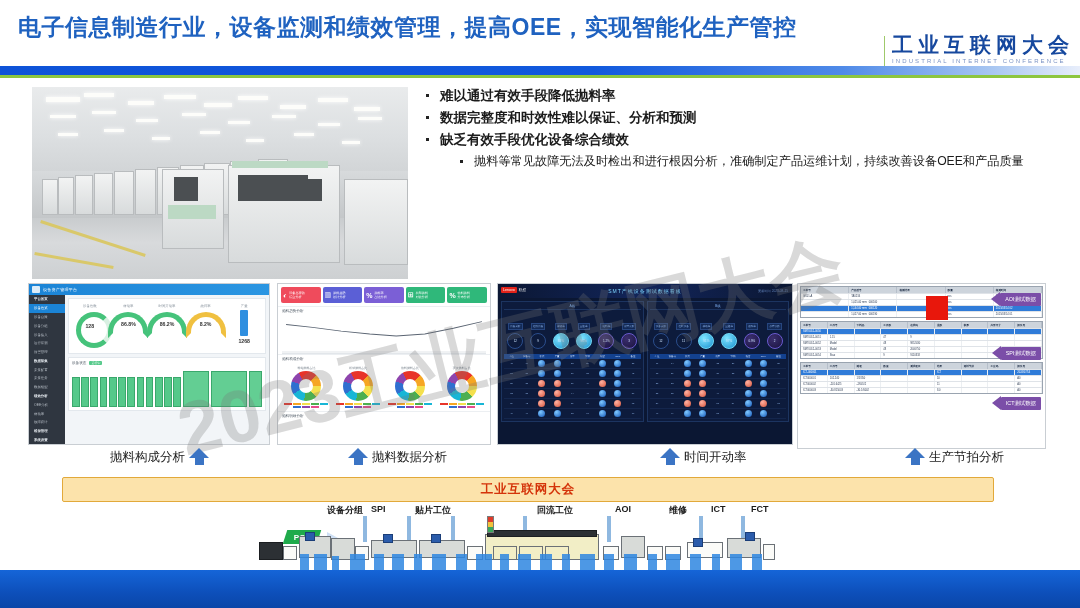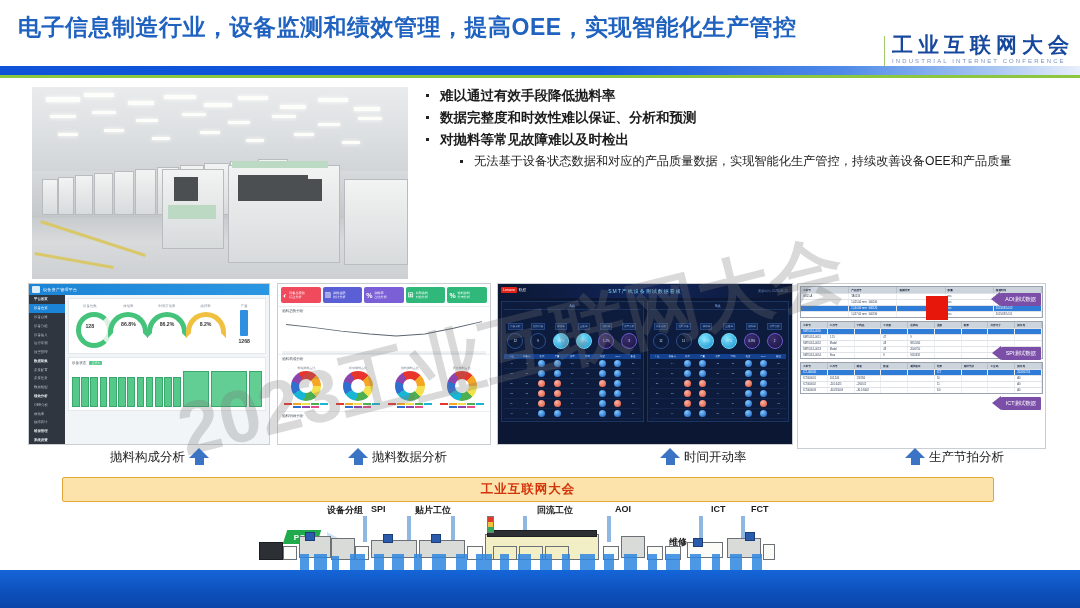--- a/index.html
+++ b/index.html
@@ -245,22 +245,22 @@
       <div class="mach-green" style="left:200px;top:74px;width:96px;height:7px;"></div>
       <div class="mach" style="left:312px;top:92px;width:62px;height:84px;"></div>
       <div class="yellowline" style="left:6px;top:150px;width:110px;height:3px;transform:rotate(18deg);"></div>
       <div class="yellowline" style="left:2px;top:172px;width:80px;height:3px;transform:rotate(10deg);"></div>
     </div>
 </div>
 
 <div class="bullets">
   <p class="b1">难以通过有效手段降低抛料率</p>
   <p class="b1">数据完整度和时效性难以保证、分析和预测</p>
-  <p class="b1">对抛料等常见故障难以及时检出</p>
-  <p class="b2">无法基于设备状态数据和对应的产品质量数据，实现智能化生产管控，持续改善设备OEE和产品质量</p>
+  <p class="b1">缺乏有效手段优化设备综合绩效</p>
+  <p class="b2">抛料等常见故障无法及时检出和进行根因分析，准确制定产品运维计划，持续改善设备OEE和产品质量</p>
 </div>
 
 <div class="dash d1">
   <div class="topbar">
     <div class="tb-logo"></div>
     <div class="tb-t">设备资产管理平台</div>
   </div>
   <div class="side" id="d1-side">
       <div class="grp">平台首页</div>
       <div class="act">设备总览</div>
@@ -918,21 +918,21 @@
 <div class="line-wrap" id="line-wrap">
   <div class="pcb-tag">
     <span>PCB</span>
   </div>
   <div class="pcb-arrow"></div>
 <div class="st-label" style="left:72px;top:-2px;">设备分组</div>
     <div class="st-label" style="left:116px;top:-2px;">SPI</div>
     <div class="st-label" style="left:160px;top:-2px;">贴片工位</div>
     <div class="st-label" style="left:282px;top:-2px;">回流工位</div>
     <div class="st-label" style="left:360px;top:-2px;">AOI</div>
-    <div class="st-label" style="left:414px;top:-2px;margin-top:32px;">维修</div>
+    <div class="st-label" style="left:414px;top:-2px;">维修</div>
     <div class="st-label" style="left:456px;top:-2px;">ICT</div>
     <div class="st-label" style="left:496px;top:-2px;">FCT</div>
     <div class="post" style="left:108px;top:10px;"></div>
     <div class="post" style="left:152px;top:10px;"></div>
     <div class="post" style="left:196px;top:10px;"></div>
     <div class="post" style="left:268px;top:10px;"></div>
     <div class="post" style="left:352px;top:10px;"></div>
     <div class="post" style="left:444px;top:10px;"></div>
     <div class="post" style="left:486px;top:10px;"></div>
     <div class="mbox dk" style="left:4px;top:36px;width:22px;height:16px;"></div>

